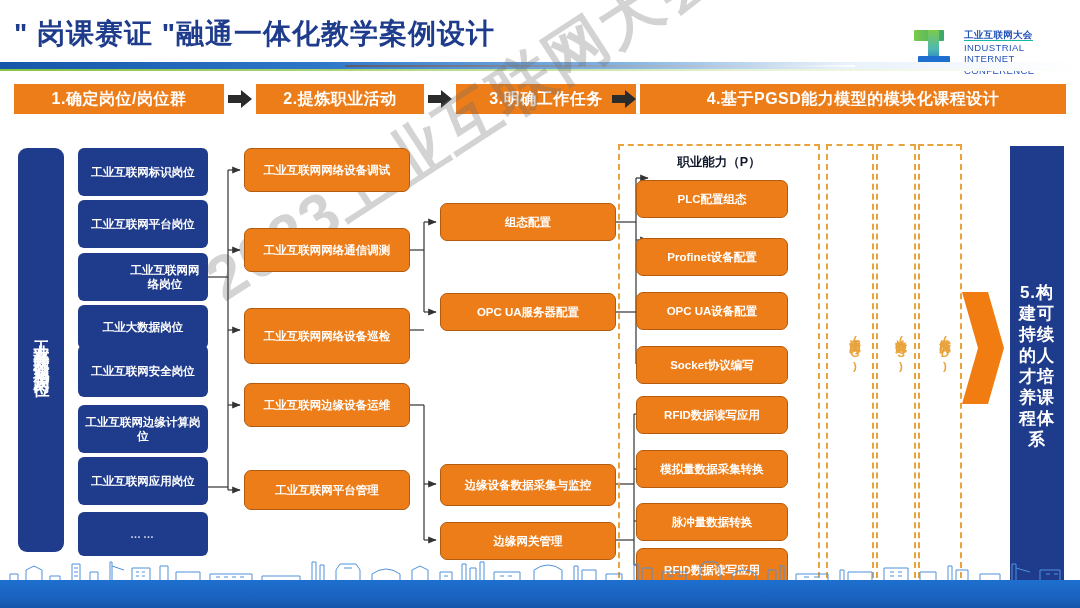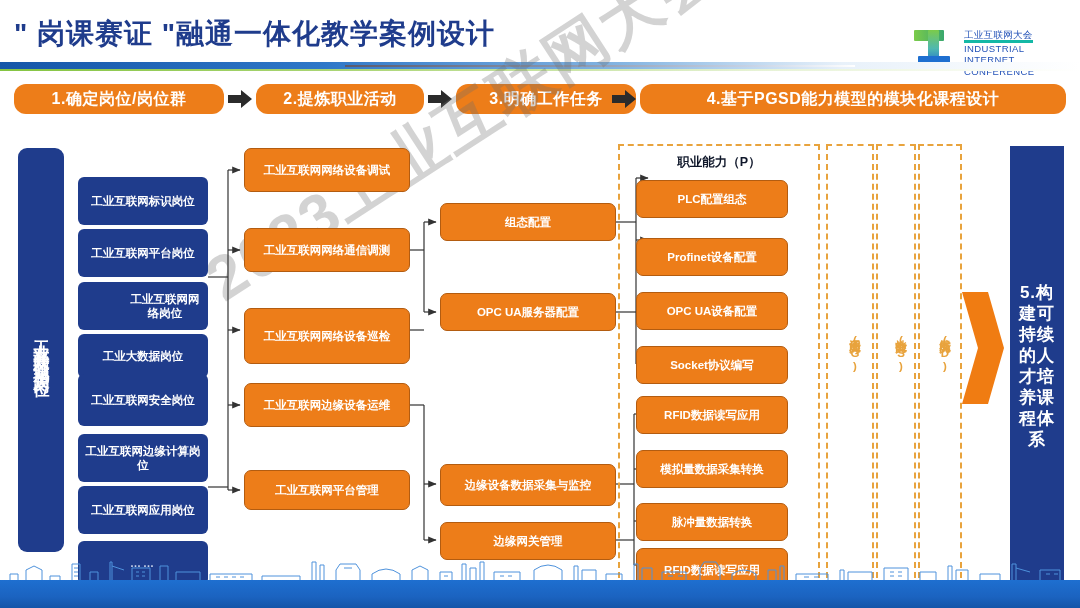--- a/index.html
+++ b/index.html
@@ -15,22 +15,22 @@
   .title {
     position:absolute; left:14px; top:14px; width:700px; height:40px;
     font-size:28px; font-weight:bold; color:#1F3C8C; letter-spacing:1px;
     line-height:40px; white-space:nowrap;
   }
 
   
   .logo-wrap { position:absolute; left:912px; top:24px; width:160px; height:46px; }
   .logo-mark { position:absolute; left:0px; top:0px; width:46px; height:46px; }
   .logo-text { position:absolute; left:52px; top:0px; width:108px; }
-  .logo-cn { font-size:9.5px; color:#2453B8; font-weight:normal; letter-spacing:.3px;
-             border-bottom:3px solid #14b8a6; display:inline-block; line-height:11px;}
+  .logo-cn { font-size:9.5px; color:#2453B8; font-weight:bold; letter-spacing:.3px;
+             border-bottom:1px solid #14b8a6; display:inline-block; line-height:11px;}
   .logo-en { font-size:9.5px; color:#2453B8; font-weight:normal; letter-spacing:.4px; line-height:11.4px; }
 
   
   .rule-main {
     position:absolute; left:0; top:62px; width:1080px; height:7px;
     background:linear-gradient(to right,#1556A8 0%, #2E77C8 30%, #86B6E2 58%, #E8F1FA 78%, #ffffff 100%);
   }
   .rule-thin {
     position:absolute; left:345px; top:65px; width:510px; height:2px;
     background:linear-gradient(to right,#5A5A6E 0%, #8C99B0 45%, #C8D4E6 80%, #ffffff 100%);
@@ -38,21 +38,21 @@
   .rule-green {
     position:absolute; left:0; top:69px; width:1080px; height:2px;
     background:linear-gradient(to right,#84C441 0%, #AFD77B 35%, #E6F2D4 70%, #ffffff 100%);
   }
 
   
   .step {
     position:absolute; top:84px; height:30px;
     background:#ED7D19; color:#ffffff;
     font-size:16px; font-weight:bold; line-height:30px; text-align:center;
-    white-space:nowrap; letter-spacing:.5px;border-radius:12px;
+    white-space:nowrap; letter-spacing:.5px;
   }
   .arrow-blk { position:absolute; top:90px; width:24px; height:18px; }
 
   
   .vband {
     position:absolute; background:#1F3C8C; color:#ffffff;
     border-radius:9px;
     writing-mode:vertical-rl; text-orientation:upright;
     display:flex; align-items:center; justify-content:center;
     font-size:16px; font-weight:bold; letter-spacing:4px;
@@ -65,21 +65,20 @@
   }
   #band-right .inner { width:42px; }
 
   
   .bbox {
     position:absolute; left:78px; width:130px;
     background:#1F3C8C; color:#ffffff; border-radius:6px;
     font-size:11.5px; line-height:14.5px; font-weight:bold;
     display:flex; align-items:center; justify-content:center; text-align:center;
     padding:2px 4px;
-    margin-top:29px;
   }
   .bbox.dots { color:#C9D4EA; letter-spacing:2px; font-size:11px; }
 
   
   .obox {
     position:absolute;
     background:#ED7D19; border:1px solid #B35C10; border-radius:7px;
     color:#ffffff; font-size:11.5px; line-height:15px; font-weight:bold;
     display:flex; align-items:center; justify-content:center; text-align:center;
     padding:2px 5px;

